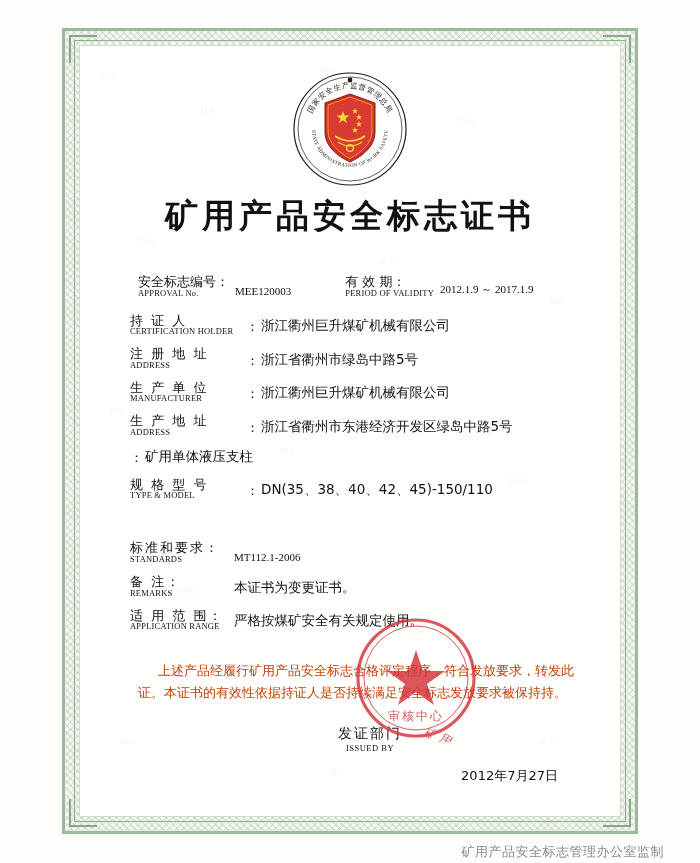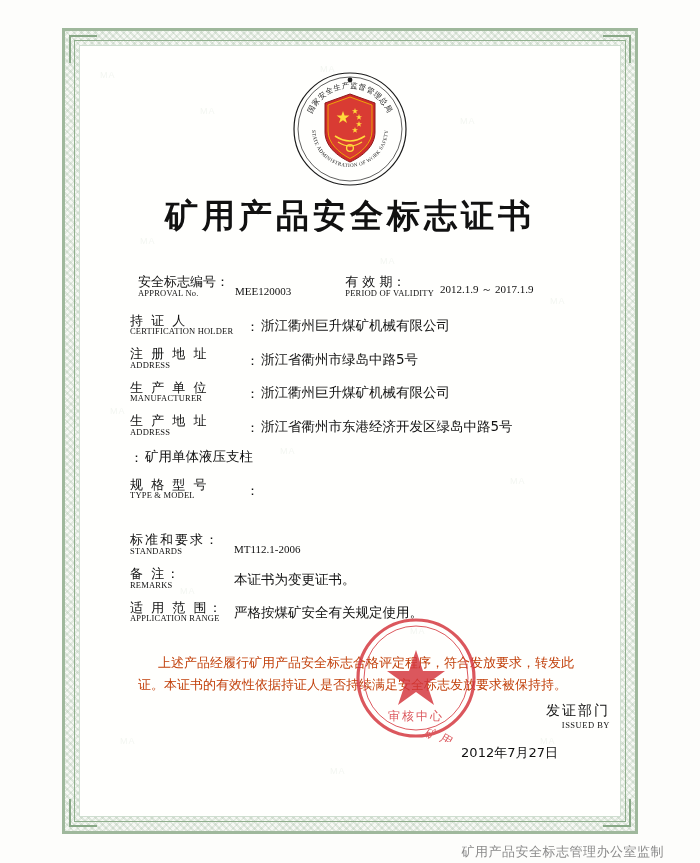--- a/index.html
+++ b/index.html
@@ -166,40 +166,40 @@
     margin-bottom: 11px;
   }
   .frow .lbl-stack { width: 116px; }
   .frow .lbl-cn { letter-spacing: 2px; }
   .frow .colon { font-size: 13px; }
   .frow .fval { margin: 0 0 1px 0; }
 
   .section-gap { height: 22px; }
 
   .fields2 {
-    margin-top: 0;
+    margin-top: 8px;
     padding-left: 40px;
   }
   .fields2 .lbl-stack { width: 104px; }
 
   
   .statement {
     margin-top: 29px;
     padding: 0 30px 0 48px;
     font-size: 13px;
     line-height: 1.7;
     color: #c2410c;
     font-family: "DejaVu Sans", sans-serif;
     text-align: justify;
   }
   .statement .indent { padding-left: 20px; display: inline-block; }
 
   .issued {
-    margin-top: 6px;
-    text-align: right;
+    margin-top: 21px;
+    text-align: center;
     padding-left: 40px;
   }
   .issued .lbl-cn { font-size: 14px; letter-spacing: 2px; }
   .issued .lbl-en { font-size: 8.5px; letter-spacing: 0.5px; }
 
   .date-line {
     margin-top: 14px;
     text-align: right;
     padding-right: 52px;
     font-size: 13px;
@@ -351,20 +351,21 @@
         <div class="lbl-cn colon">：</div>
         <div class="val-cn fval">矿用单体液压支柱</div>
       </div>
 
       <div class="frow">
         <div class="lbl-stack">
           <div class="lbl-cn">规 格 型 号</div>
           <div class="lbl-en">TYPE &amp; MODEL</div>
         </div>
         <div class="lbl-cn colon">：</div>
+        <div class="val-cn fval">DN(35、38、40、42、45)-150/110</div>
       </div>
 
     </div>
 
     <div class="section-gap"></div>
 
     <div class="fields2">
 
       <div class="frow">
         <div class="lbl-stack">

